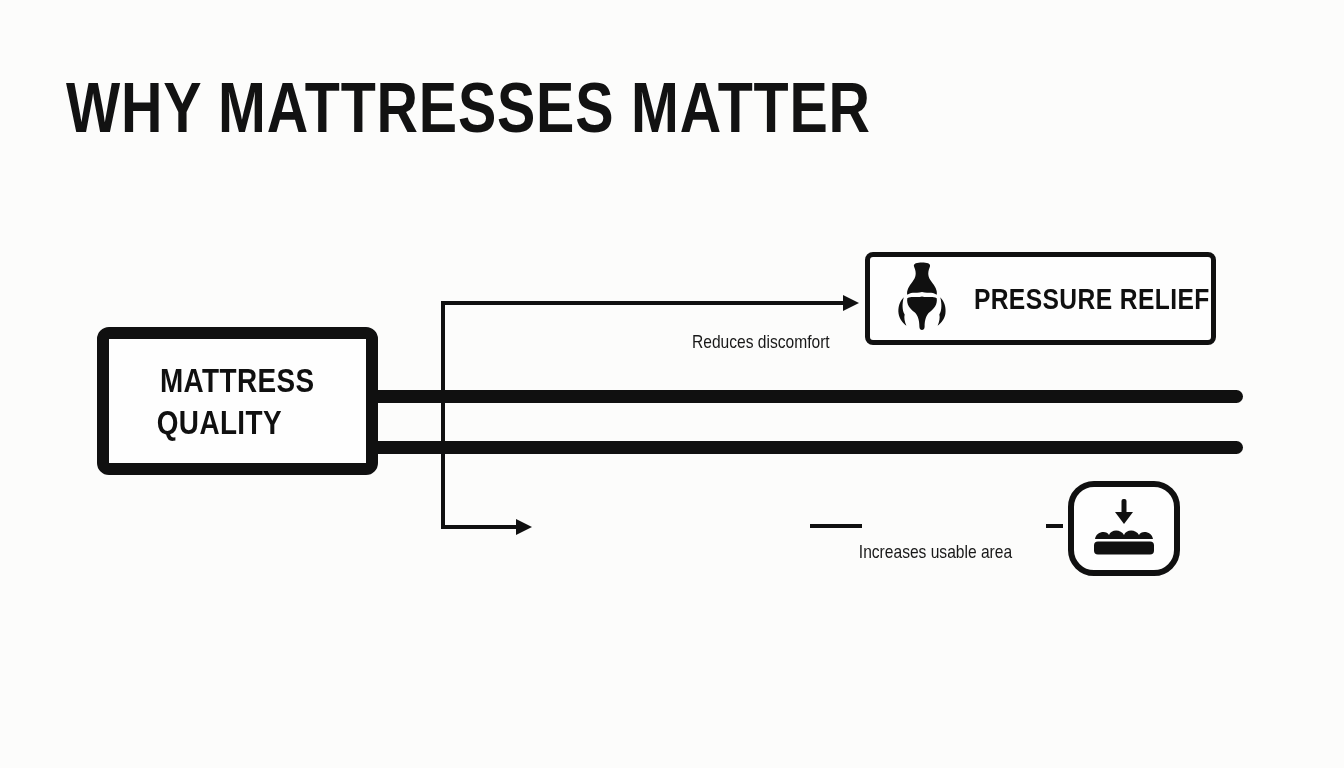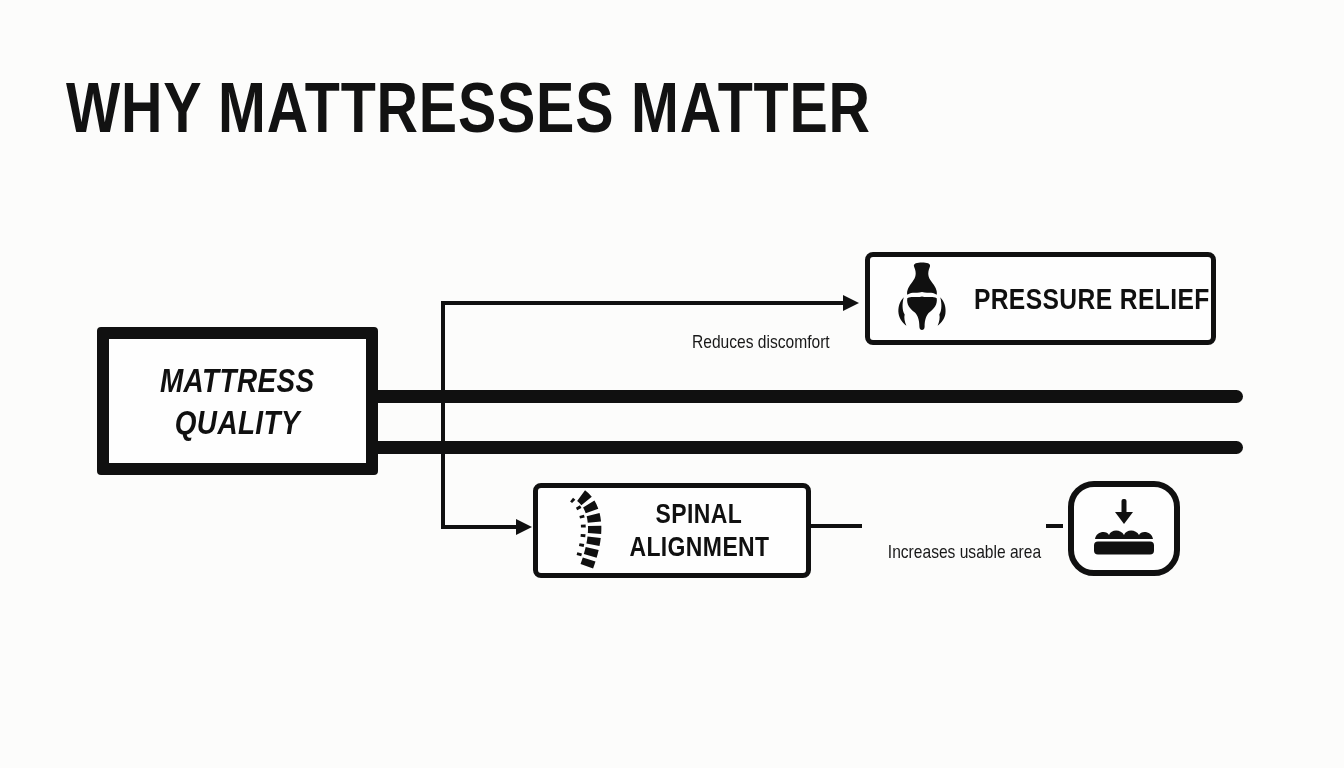--- a/index.html
+++ b/index.html
@@ -42,24 +42,22 @@
     border: 5px solid #101010;
     border-radius: 8px;
     display: flex;
     align-items: center;
   }
 
   .node-main {
     left: 97px; top: 327px;
     width: 281px; height: 148px;
     border-width: 12px;
-    border-radius: 4px;
+    border-radius: 12px;
     justify-content: center;
-    text-align: center;
-    font-style: italic;
   }
   .node-main .label {
     font-size: 34px;
     font-weight: bold;
     line-height: 1.25;
     letter-spacing: 0.5px;
   }
 
   .node-pressure {
     left: 865px; top: 252px;
@@ -122,21 +120,21 @@
   .ah-top { left: 843px; top: 295px; }
   .ah-bottom { left: 516px; top: 519px; }
 
   
   .annotation {
     position: absolute;
     font-size: 19px;
     color: #181818;
   }
   .ann-pressure { left: 692px; top: 331px; }
-  .ann-edge { left: 842px; top: 541px; width: 216px; text-align: right; }
+  .ann-edge { left: 842px; top: 541px; width: 216px; text-align: left; }
 
   .edge-label {
     position: absolute;
     left: 864px; top: 505px;
     font-size: 30px;
     font-weight: bold;
     letter-spacing: 0.5px;
   }
 
   .icon-slot { flex: 0 0 auto; display: flex; align-items: center; }
@@ -179,32 +177,20 @@
     </span>
     <span class="label">
       <span class="cond">PRESSURE RELIEF</span>
     </span>
   </div>
 
   <div class="annotation ann-pressure">
     <span class="cond cond-left">Reduces discomfort</span>
   </div>
 
-  <div class="node node-spinal">
-    <span class="icon-slot">
-      <svg width="46" height="82" viewBox="0 0 46 86" aria-hidden="true">
-        <path d="M21,6 C36,17 41,42 27,80" fill="none" stroke="#101010" stroke-width="14" stroke-dasharray="8 4"></path>
-        <path d="M11,10 C24,20 28,42 17,74" fill="none" stroke="#101010" stroke-width="5" stroke-dasharray="3 7"></path>
-      </svg>
-    </span>
-    <span class="label">
-      <span class="cond">SPINAL</span><br>
-      <span class="cond">ALIGNMENT</span>
-    </span>
-  </div>
 
   <div class="thinline dash-left"></div>
   <div class="thinline dash-right"></div>
   <div class="annotation ann-edge">
     <span class="cond">Increases usable area</span>
   </div>
 
   <div class="node node-mattress-icon">
     <span class="icon-slot">
       <svg width="72" height="62" viewBox="0 0 72 62" aria-hidden="true">

